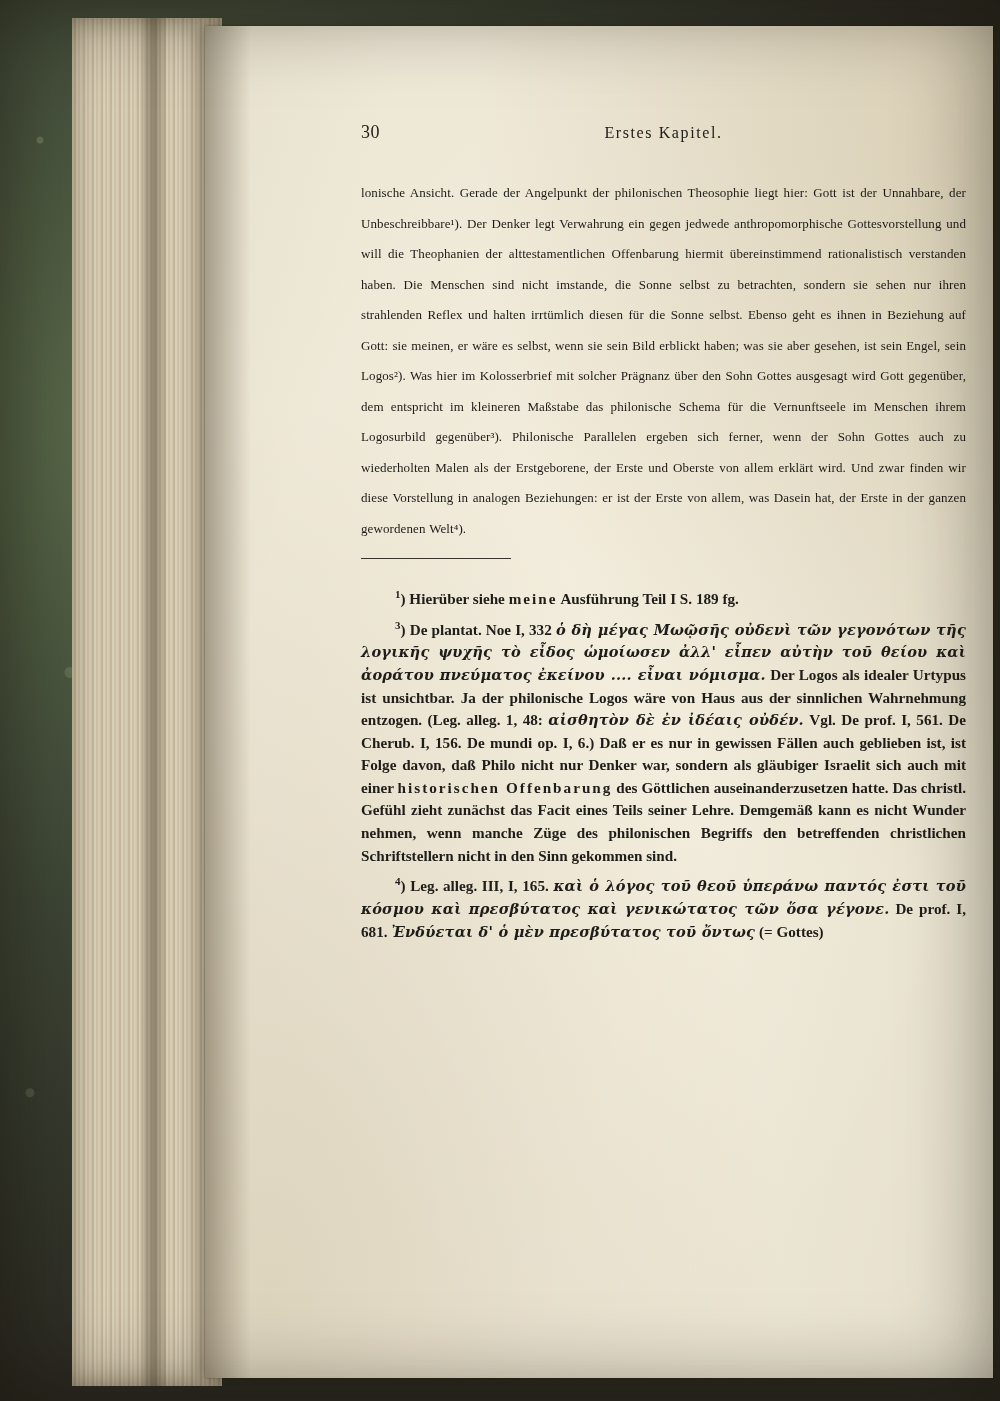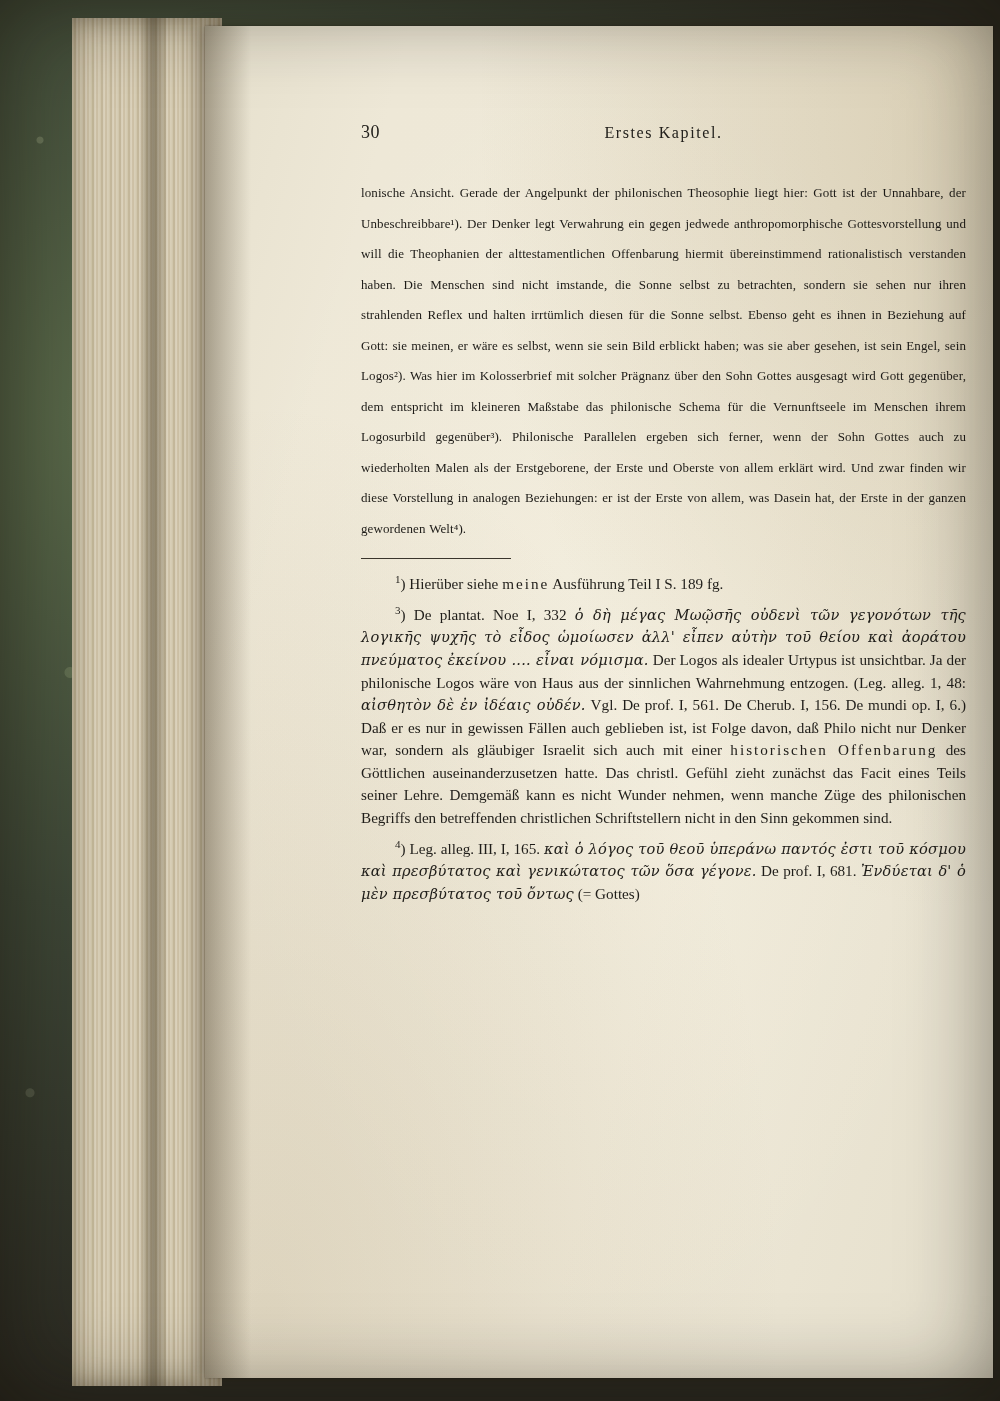--- a/index.html
+++ b/index.html
@@ -92,25 +92,26 @@
     letter-spacing: .1px;
     word-spacing: .5px;
   }
   .fn-rule {
     margin-top: 14px;
     width: 150px;
     height: 1px;
     background: #3a352c;
   }
   .notes {
-    margin-top: 9px;
+    margin-top: 24px;
     font-size: 15.2px;
     line-height: 22.6px;
     text-align: justify;
     color: #1f1d19;
+    font-weight: bold;
   }
   .note { margin-top: 3px; text-indent: 34px; }
   .note sup { font-size: 11px; }
   .gk {
     font-family: "DejaVu Serif", serif;
     font-style: italic;
     font-size: 14.6px;
     letter-spacing: .2px;
   }
   .spaced { letter-spacing: 2px; }

